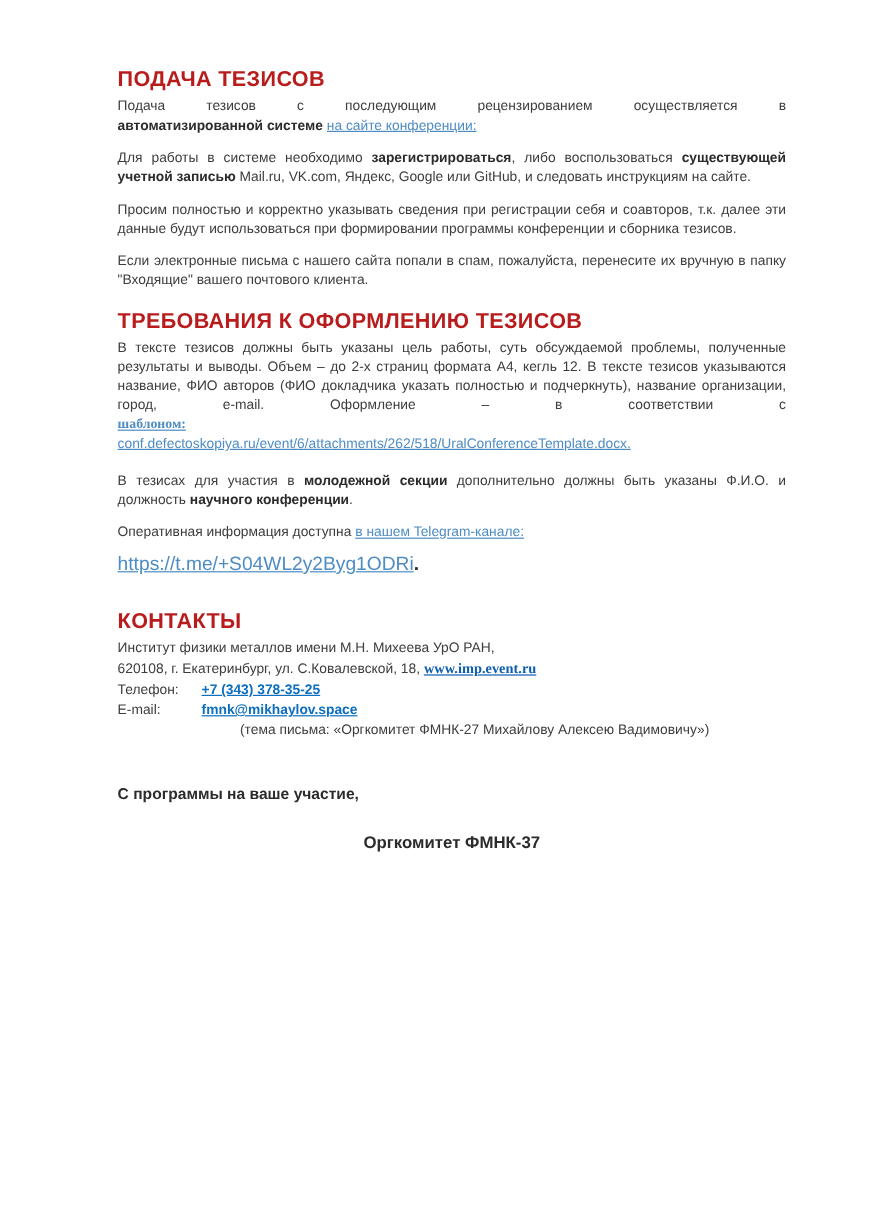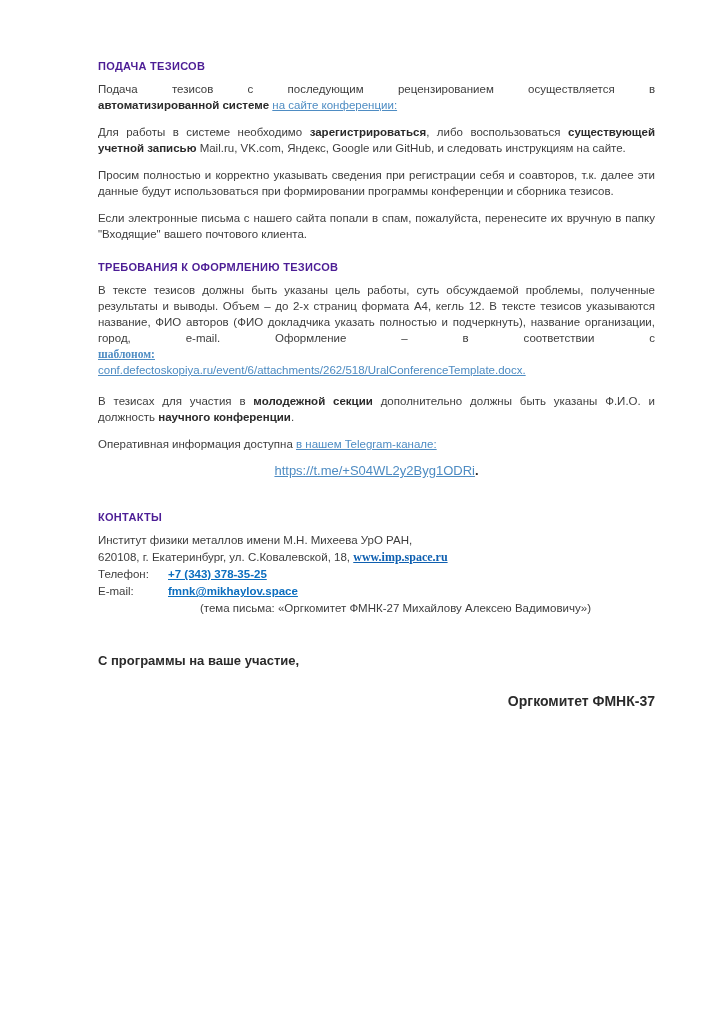--- a/index.html
+++ b/index.html
@@ -9,49 +9,49 @@
     background:#ffffff;
     font-family:"Liberation Sans", sans-serif;
     color:#3d3d3d;
     overflow:hidden;
   }
   .content {
     position:absolute; left:98px; top:58px; width:557px;
     font-size:11.5px; line-height:16px;
   }
   .h {
-    font-size:11px; font-weight:bold; color:#4c1d95;
+    font-size:18px; font-weight:bold; color:#b91c1c;
     letter-spacing:0.3px; margin:0 0 7px 0;
   }
   .h2top { margin-top:17px; }
   .para { margin:0 0 11px 0; text-align:justify; }
   .jline { display:block; text-align:justify; text-align-last:justify; }
   .jall  { display:block; text-align:justify; text-align-last:justify; }
   .bold  { font-weight:bold; color:#2b2b2b; }
   .link  { text-decoration:underline; cursor:pointer; }
   .light { color:#4e8cc3; }
   .lightbold { color:#4e8cc3; font-weight:bold;font-family:Liberation Serif, serif; }
   .bright { color:#0c6ebf; font-weight:bold; }
   .serif {
     font-family:"Liberation Serif", serif; font-weight:bold;
     color:#0e5fb0; font-size:12px;
   }
   .biglink { font-size:13.5px; margin:13px 0 13px 0; text-align:left; }
-  .biglink2 { font-size:13px; margin:9px 0 0 0; text-align:center; }
+  .biglink2 { font-size:16px; margin:9px 0 0 0; text-align:left; }
   .period { color:#2b2b2b; font-weight:bold; }
   .gap-tg { }
   .contacts { margin-top:30px; }
   .cline { line-height:17px; }
   .clabel { display:inline-block; width:70px; }
   .subject-note { padding-left:102px; line-height:17px; }
   .hope {
     margin-top:36px; font-weight:bold; color:#2b2b2b; font-size:13px;
   }
   .signature {
-    margin-top:24px; text-align:right; font-weight:bold;
+    margin-top:24px; text-align:center; font-weight:bold;
     color:#2b2b2b; font-size:14px;
   }
 </style>
 </head>
 <body>
 
 <div class="page">
   <div class="content">
 
     <div class="h">ПОДАЧА ТЕЗИСОВ</div>
@@ -72,21 +72,21 @@
     <p class="para" style="margin-top:15px;"><span>В тезисах для участия в </span><b class="bold">молодежной секции</b><span> дополнительно должны быть указаны Ф.И.О. и должность </span><b class="bold">научного конференции</b><span>.</span></p>
 
     <p class="para gap-tg"><span>Оперативная информация доступна </span><a class="link light">в нашем Telegram-канале:</a></p>
 
     <p class="biglink2"><a class="link light">https://t.me/+S04WL2y2Byg1ODRi</a><span class="period">.</span></p>
 
     <div class="h contacts">КОНТАКТЫ</div>
 
     <div class="cline">Институт физики металлов имени М.Н. Михеева УрО РАН,</div>
 
-    <div class="cline"><span>620108, г. Екатеринбург, ул. С.Ковалевской, 18, </span><a class="link serif">www.imp.space.ru</a></div>
+    <div class="cline"><span>620108, г. Екатеринбург, ул. С.Ковалевской, 18, </span><a class="link serif">www.imp.event.ru</a></div>
 
     <div class="cline"><span class="clabel">Телефон:</span><a class="link bright">+7 (343) 378-35-25</a></div>
 
     <div class="cline"><span class="clabel">E-mail:</span><a class="link bright">fmnk@mikhaylov.space</a></div>
 
     <div class="subject-note">(тема письма: «Оргкомитет ФМНК-27 Михайлову Алексею Вадимовичу»)</div>
 
     <div class="hope">С программы на ваше участие,</div>
     <div class="signature">Оргкомитет ФМНК-37</div>
 

